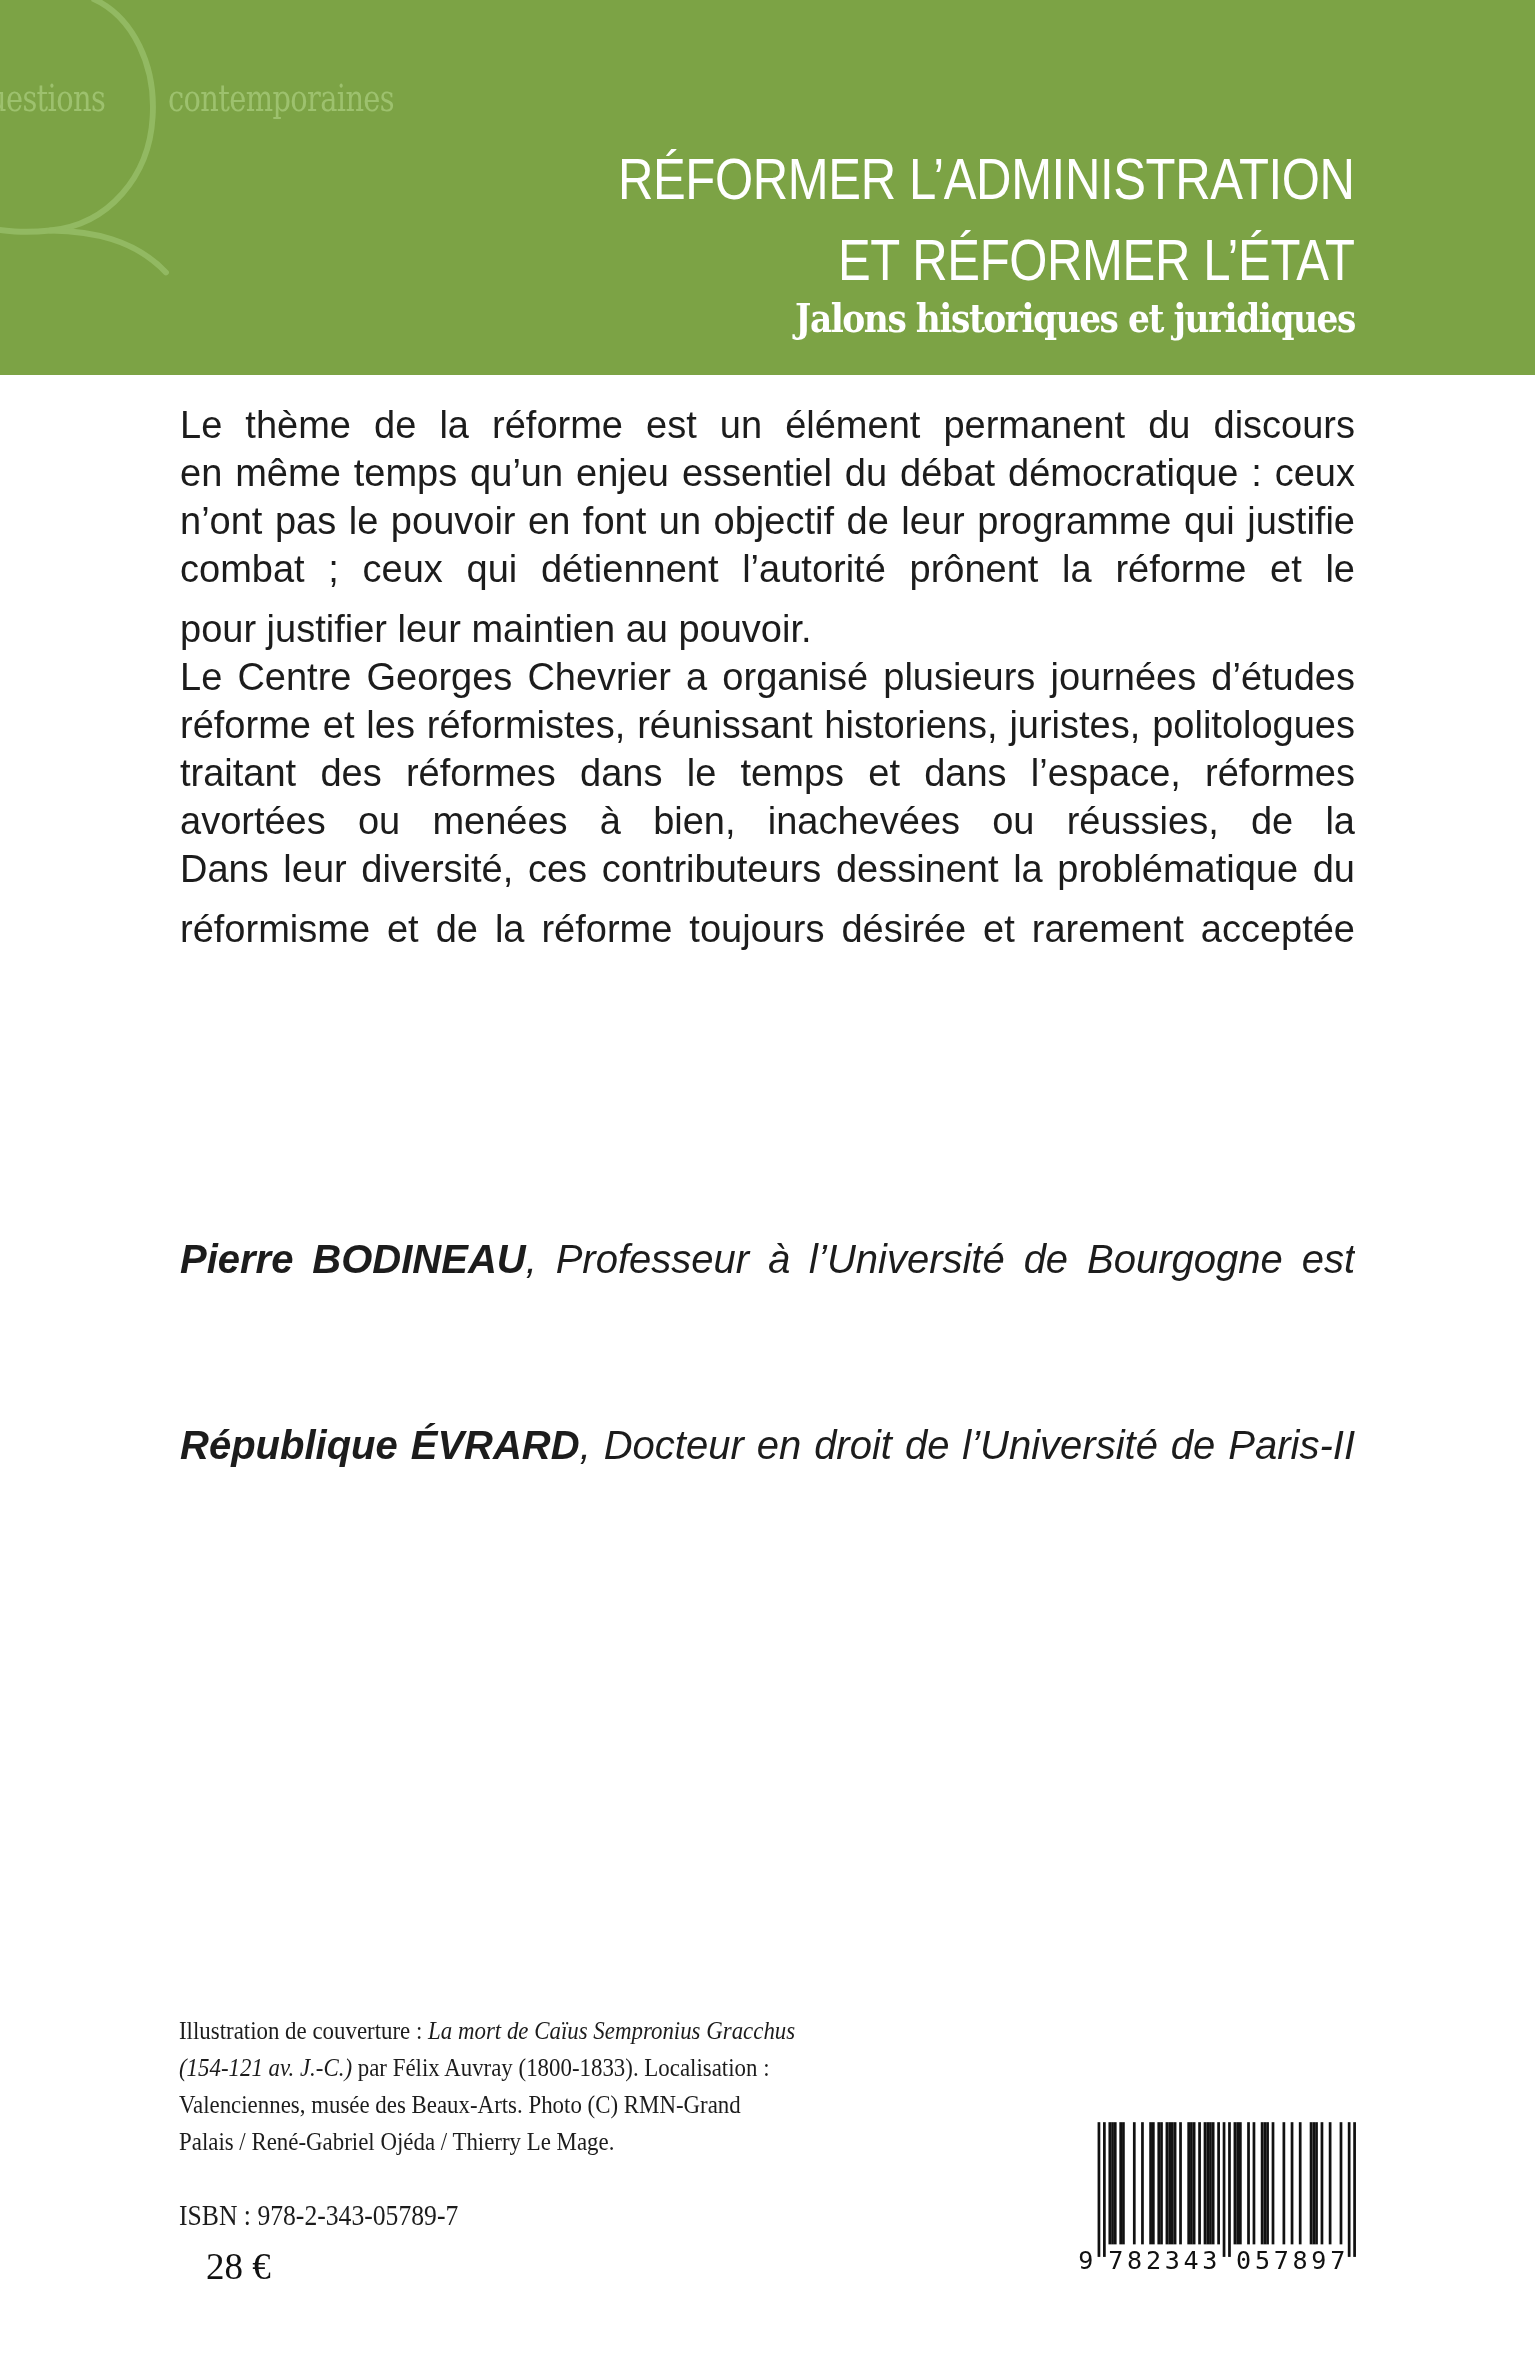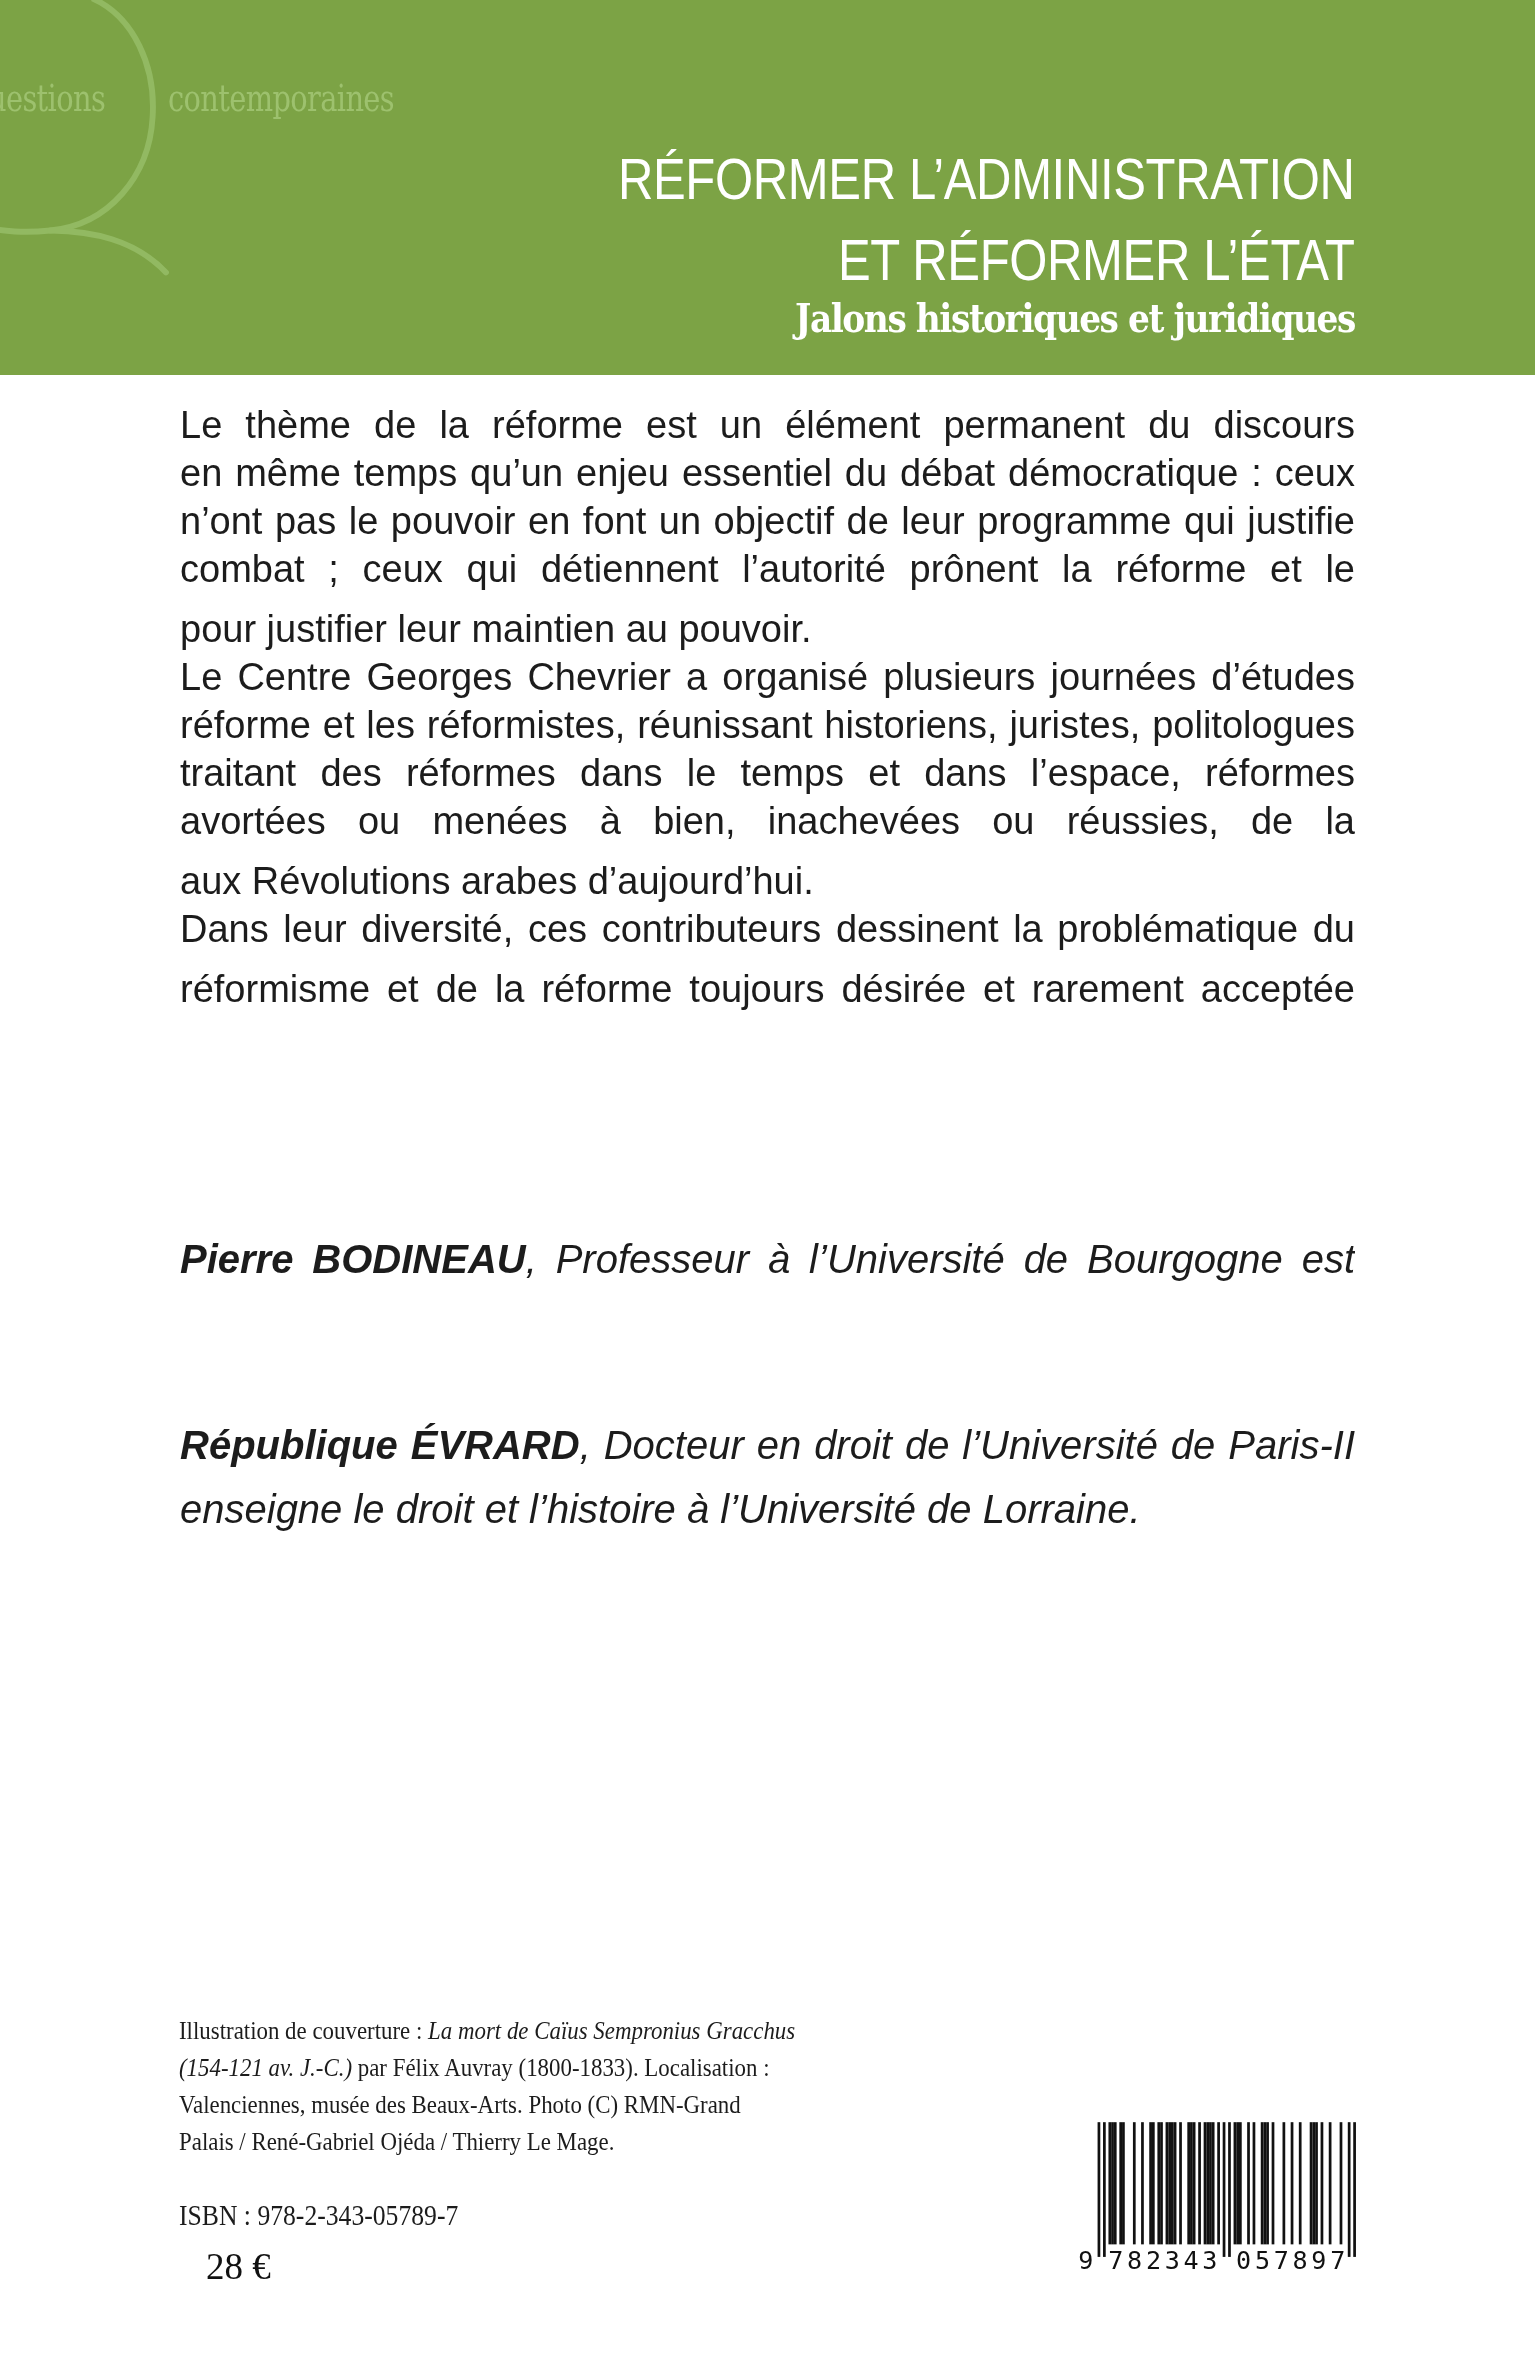--- a/index.html
+++ b/index.html
@@ -86,32 +86,30 @@
 <div class="body-text">
   <span class="jline">Le thème de la réforme est un élément permanent du discours politique</span>
   <span class="jline">en même temps qu’un enjeu essentiel du débat démocratique : ceux qui</span>
   <span class="jline">n’ont pas le pouvoir en font un objectif de leur programme qui justifie leur</span>
   <span class="jline">combat ; ceux qui détiennent l’autorité prônent la réforme et le changement</span>
   <span class="jline last">pour justifier leur maintien au pouvoir.</span>
   <span class="jline">Le Centre Georges Chevrier a organisé plusieurs journées d’études sur la</span>
   <span class="jline">réforme et les réformistes, réunissant historiens, juristes, politologues et</span>
   <span class="jline">traitant des réformes dans le temps et dans l’espace, réformes rêvées, tentées,</span>
   <span class="jline">avortées ou menées à bien, inachevées ou réussies, de la République romaine</span>
-  <span class="jline last">aux Révolutions arabes d’aujourd’hui.</span>
   <span class="jline">Dans leur diversité, ces contributeurs dessinent la problématique du</span>
   <span class="jline last">réformisme et de la réforme toujours désirée et rarement acceptée par tous.</span>
 </div>
 
 <div class="bio bio1">
   <span class="jline"><span class="name">Pierre BODINEAU</span><span>, Professeur à l’Université de Bourgogne est enseignant</span></span>
 </div>
 
 <div class="bio bio2">
   <span class="jline"><span class="name">République ÉVRARD</span><span>, Docteur en droit de l’Université de Paris-II (Panthéon-Assas),</span></span>
-  <span class="jline last">enseigne le droit et l’histoire à l’Université de Lorraine.</span>
 </div>
 
 <div class="credit">
   <span class="cl"><span>Illustration de couverture : </span><i>La mort de Caïus Sempronius Gracchus</i></span>
   <span class="cl"><i>(154-121 av. J.-C.)</i><span> par Félix Auvray (1800-1833). Localisation :</span></span>
   <span class="cl">Valenciennes, musée des Beaux-Arts. Photo (C) RMN-Grand</span>
   <span class="cl">Palais / René-Gabriel Ojéda / Thierry Le Mage.</span>
 </div>
 
 <div class="isbn">ISBN : 978-2-343-05789-7</div>

